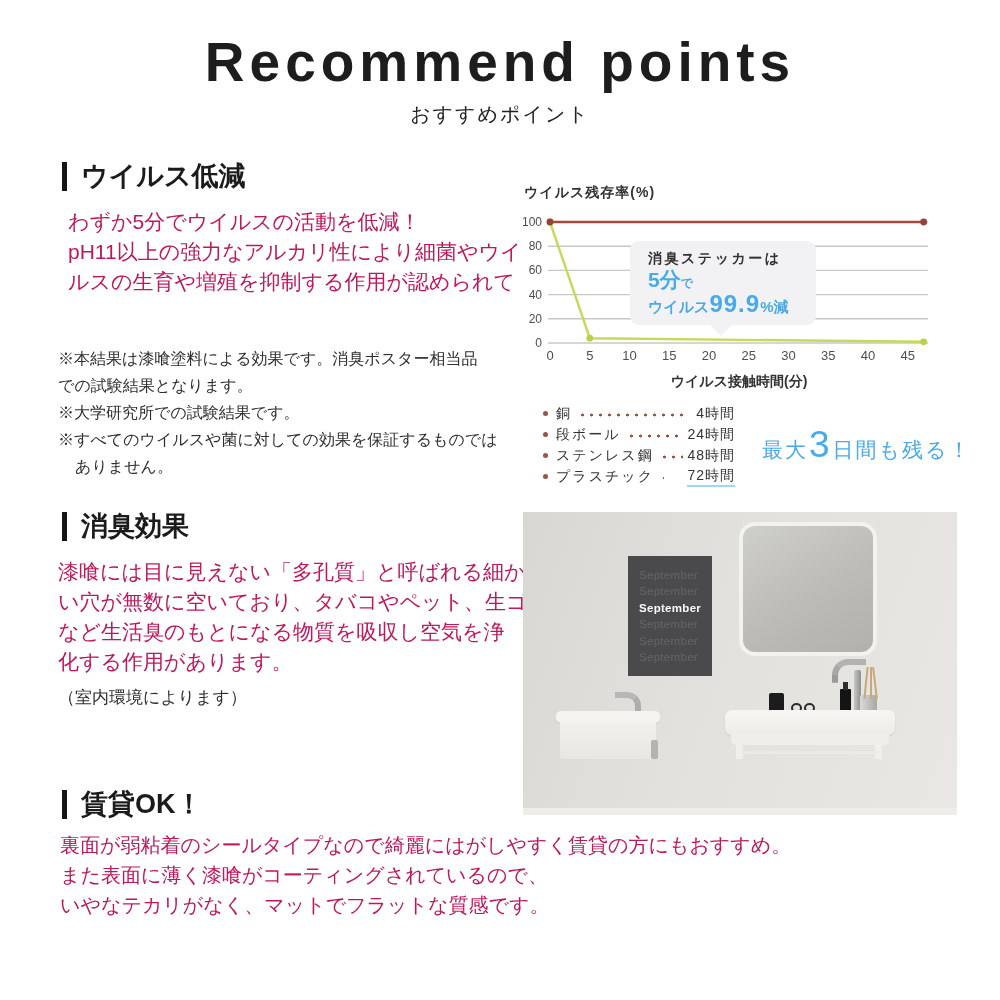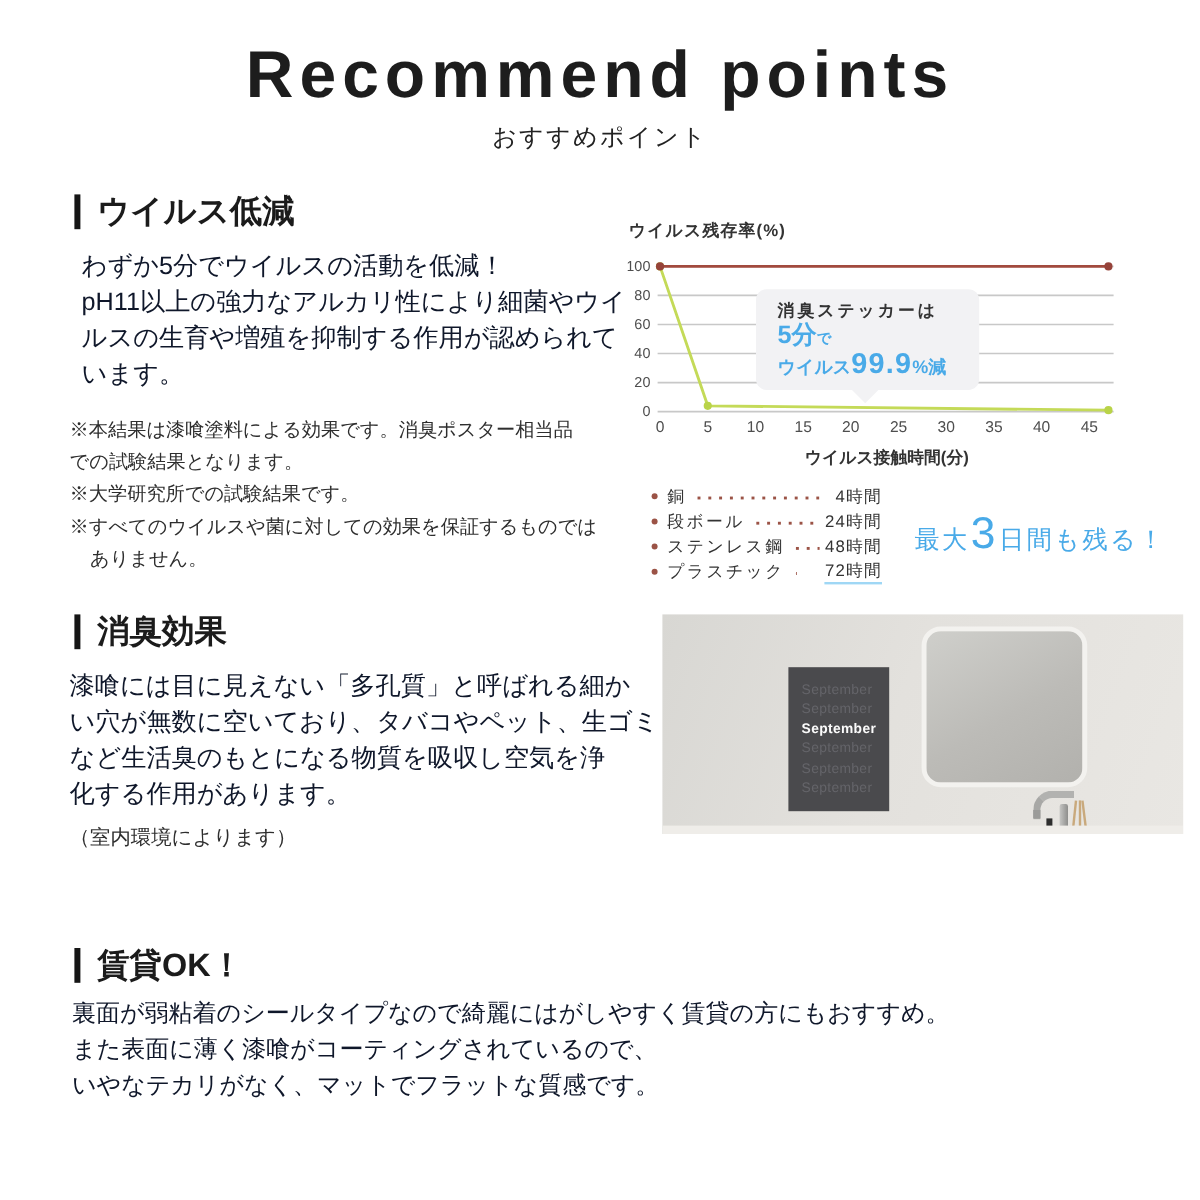--- a/index.html
+++ b/index.html
@@ -10,21 +10,21 @@
   .page-title{position:absolute;top:30px;left:0;width:1000px;text-align:center;
               font-size:55px;font-weight:bold;letter-spacing:5px;color:#1d1d1d;}
   .page-subtitle{position:absolute;top:101px;left:0;width:1000px;text-align:center;
                  font-size:20px;letter-spacing:2px;color:#222;}
 
   
   .sec-heading{position:absolute;display:flex;align-items:center;gap:14px;
                font-size:27px;font-weight:bold;color:#1b1b1b;}
   .sec-heading .bar{width:5px;height:29px;background:#151515;}
 
-  .body-lines{position:absolute;font-size:21px;line-height:30px;color:#0f172a;white-space:nowrap;}
+  .body-lines{position:absolute;font-size:21px;line-height:30px;color:#be185d;white-space:nowrap;}
   .note-lines{position:absolute;font-size:16px;line-height:27px;color:#2e2e2e;white-space:nowrap;}
   .note-indent{padding-left:17px;}
 
   
   .chart-title{position:absolute;left:524px;top:184px;font-size:14px;font-weight:bold;
                color:#333;letter-spacing:1px;}
   #chart-svg{position:absolute;left:523px;top:205px;font-family:"Liberation Sans",sans-serif;}
 
   .callout{position:absolute;left:630px;top:241px;width:186px;background:#f2f2f4;
            border-radius:9px;padding:9px 0 8px 18px;box-sizing:border-box;}
@@ -47,21 +47,21 @@
                background-size:9px 4px;background-repeat:repeat-x;background-position:left center;}
   .legend-value{flex:none;min-width:48px;text-align:right;letter-spacing:1px;}
   .legend-value.u{border-bottom:2px solid #9fd7f5;margin-left:19px;}
 
   .tagline{position:absolute;left:762px;top:424px;display:flex;align-items:baseline;
            color:#49aae8;font-weight:normal;letter-spacing:2px;}
   .tag-pre,.tag-suf{font-size:21px;}
   .tag-big{font-size:37px;margin:0 1px;}
 
   
-  .photo{position:absolute;left:552px;top:512px;width:434px;height:183px;overflow:hidden;
+  .photo{position:absolute;left:523px;top:512px;width:434px;height:303px;overflow:hidden;
          background:linear-gradient(110deg,#d8d7d3 0%,#e3e1dd 45%,#e9e7e3 100%);}
   .floor{position:absolute;left:0;bottom:0;width:100%;height:7px;background:#efede9;}
   .poster{position:absolute;left:105px;top:44px;width:84px;height:120px;background:#4a4a4d;
           display:flex;flex-direction:column;justify-content:center;padding-left:11px;box-sizing:border-box;}
   .sep{font-size:11.5px;line-height:16.5px;color:#646469;letter-spacing:.3px;}
   .sep.hl{color:#fbfbfb;font-weight:bold;}
   .mirror{position:absolute;left:216px;top:10px;width:138px;height:134px;border-radius:16px;
           border:4px solid #f3f2ef;box-sizing:border-box;
           background:linear-gradient(150deg,#cfcfcb 0%,#bcbbb7 55%,#b2b1ad 100%);}
   .tank-lid{position:absolute;left:33px;top:199px;width:104px;height:12px;background:#f6f4f1;
@@ -106,21 +106,20 @@
   <div class="page-subtitle">おすすめポイント</div>
 
   <div class="sec-heading" style="left:62px;top:158px;">
     <span class="bar"></span>
     <span>ウイルス低減</span>
   </div>
   <div class="body-lines" style="left:68px;top:207px;">
     <div>わずか5分でウイルスの活動を低減！</div>
     <div>pH11以上の強力なアルカリ性により細菌やウイ</div>
     <div>ルスの生育や増殖を抑制する作用が認められて</div>
-    <div>います。</div>
   </div>
   <div class="note-lines" style="left:58px;top:345px;">
     <div>※本結果は漆喰塗料による効果です。消臭ポスター相当品</div>
     <div>での試験結果となります。</div>
     <div>※大学研究所での試験結果です。</div>
     <div>※すべてのウイルスや菌に対しての効果を保証するものでは</div>
     <div class="note-indent">ありません。</div>
   </div>
 
   <div class="chart-title">ウイルス残存率(%)</div>

